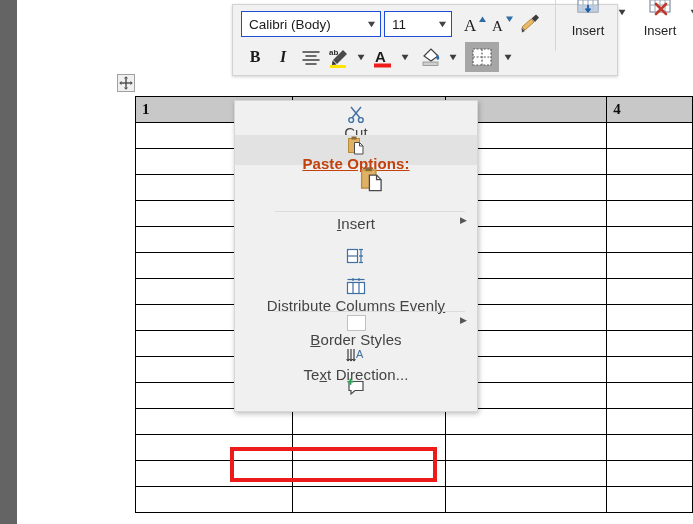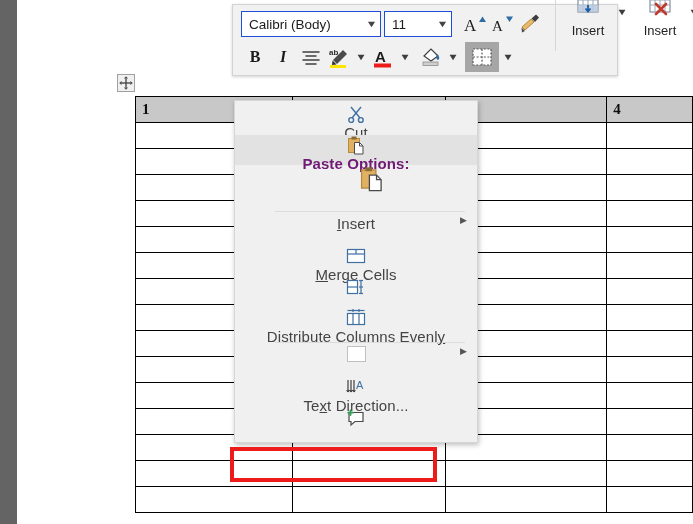--- a/index.html
+++ b/index.html
@@ -81,21 +81,21 @@
     padding:3px 0 3px 0;
   }
   .mi{
     display:flex;align-items:center;height:31px;position:relative;
     font-size:15px;color:#3f3f3f;flex-direction:column;
   }
   .mi .ico{width:38px;min-width:38px;display:flex;align-items:center;justify-content:center;}
   .mi .lab{font-family:"Liberation Sans",sans-serif;font-size:15px;color:#444;letter-spacing:.1px;}
   .mi .arr{position:absolute;right:10px;font-size:9px;color:#555;}
   .mi.head{background:#e2e2e2;height:30px;}
-  .mi.head .lab{font-weight:bold;color:#701a75;}
+  .mi.head .lab{font-weight:bold;color:#c2410c;text-decoration:underline;}
   .mi.pasteicons{height:43px;}
   .divider{height:1px;background:#dcdcdc;margin:3px 12px 3px 40px;}
   .u{text-decoration:underline;}
 
   
   .redbox{
     position:absolute;left:230px;top:447px;width:207px;height:35px;
     border:4px solid #ee1b1b;box-sizing:border-box;z-index:30;pointer-events:none;
   }
 </style>
@@ -382,30 +382,20 @@
         </div>
         <div class="divider"></div>
         <div class="mi">
           <span class="ico"></span>
           <span class="lab"><span class="u">I</span>nsert</span>
           <span class="arr">▶</span>
         </div>
         <div class="mi">
           <span class="ico">
             <svg width="20" height="20" viewBox="0 0 20 20">
-              <rect x="1.5" y="3.5" width="17" height="13" fill="#ffffff" stroke="#3f6fa3" stroke-width="1.2"></rect>
-              <line x1="1.5" y1="8" x2="18.5" y2="8" stroke="#3f6fa3" stroke-width="1.2"></line>
-              <line x1="10" y1="3.5" x2="10" y2="8" stroke="#3f6fa3" stroke-width="1.2"></line>
-            </svg>
-          </span>
-          <span class="lab"><span class="u">M</span>erge Cells</span>
-        </div>
-        <div class="mi">
-          <span class="ico">
-            <svg width="20" height="20" viewBox="0 0 20 20">
               <rect x="1.5" y="3.5" width="10" height="13" fill="#ffffff" stroke="#3f6fa3" stroke-width="1.2"></rect>
               <line x1="1.5" y1="10" x2="11.5" y2="10" stroke="#3f6fa3" stroke-width="1.2"></line>
               <g stroke="#3f6fa3" stroke-width="1.2">
                 <line x1="15" y1="3.5" x2="15" y2="16.5"></line>
                 <line x1="13" y1="3.5" x2="17" y2="3.5"></line>
                 <line x1="13" y1="16.5" x2="17" y2="16.5"></line>
                 <line x1="13" y1="10" x2="17" y2="10"></line>
               </g>
             </svg>
           </span>
@@ -423,20 +413,21 @@
               </g>
             </svg>
           </span>
           <span class="lab">Distribute Columns Evenl<span class="u">y</span></span>
         </div>
         <div class="divider"></div>
         <div class="mi">
           <span class="ico">
             <div style="width:19px;height:16px;background:#ffffff;border:1px solid #c0c0c0;box-sizing:border-box;"></div>
           </span>
+          <span class="lab"><span class="u">B</span>order Styles</span>
           <span class="arr">▶</span>
         </div>
         <div class="mi">
           <span class="ico">
             <svg width="20" height="20" viewBox="0 0 20 20">
               <g stroke="#3f3f3f" stroke-width="1.2">
                 <line x1="2" y1="3" x2="2" y2="15"></line>
                 <line x1="5" y1="3" x2="5" y2="15"></line>
                 <line x1="8" y1="3" x2="8" y2="15"></line>
                 <path d="M2 15 l-1.3 -2 M2 15 l1.3 -2 M5 15 l-1.3 -2 M5 15 l1.3 -2 M8 15 l-1.3 -2 M8 15 l1.3 -2"></path>

